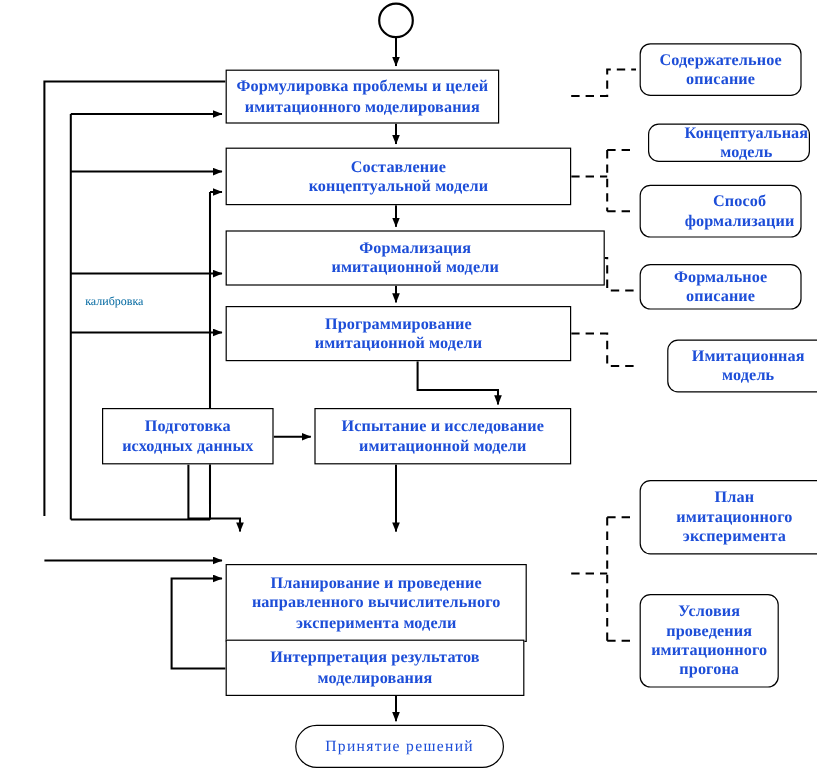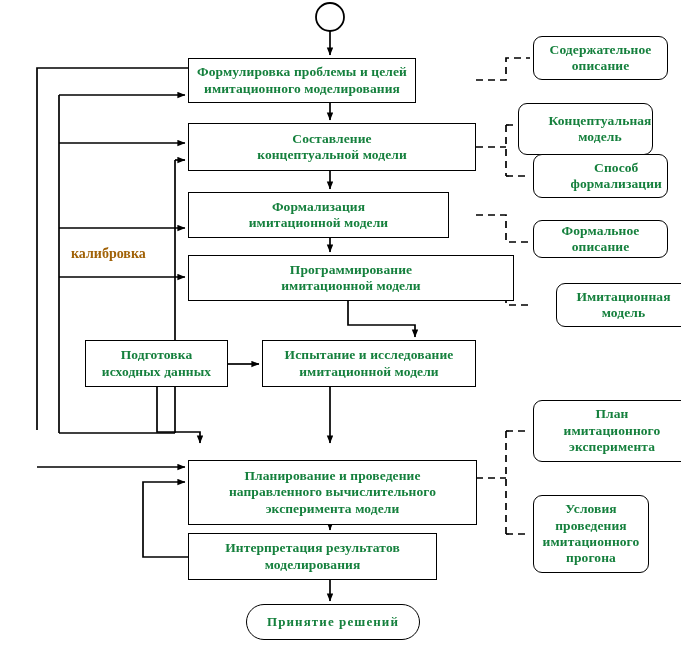--- a/index.html
+++ b/index.html
@@ -23,52 +23,52 @@
     height: 647px;
   }
   .node {
     position: absolute;
     box-sizing: border-box;
     display: flex;
     align-items: center;
     justify-content: center;
     text-align: center;
     background: #ffffff;
-    color: #15803d;
+    color: #1d4ed8;
     border: 1.6px solid #000000;
     font-family: "Liberation Serif", "DejaVu Serif", serif;
     font-weight: bold;
     line-height: 1.22;
     letter-spacing: 0.1px;
     z-index: 5;
   }
   .process {
     font-size: 13.5px;
     border-radius: 0;
   }
   .artifact {
     font-size: 13.5px;
     border-radius: 9px;
   }
   .terminal {
     font-size: 13px;
-    font-weight: bold;
+    font-weight: normal;
     border-radius: 999px;
     letter-spacing: 1.1px;
   }
   .node span {
     display: block;
     padding: 0 5px;
   }
   .edge-label {
     position: absolute;
     font-family: "Liberation Serif", "DejaVu Serif", serif;
-    font-size: 14px;
-    font-weight: bold;
-    color: #a16207;
+    font-size: 10px;
+    font-weight: normal;
+    color: #0369a1;
     background: #ffffff;
     padding: 0 3px;
     white-space: nowrap;
     z-index: 6;
   }
 </style>
 </head>
 <body>
 
 <div id="canvas">
@@ -153,49 +153,49 @@
   </svg>
 
   <div class="node process" style="left:188px; top:58px; width:228px; height:45px;">
     <span>Формулировка проблемы и целей<br>имитационного моделирования</span>
   </div>
 
   <div class="node process" style="left:188px; top:123px; width:288px; height:48px;">
     <span>Составление<br>концептуальной модели</span>
   </div>
 
-  <div class="node process" style="left:188px; top:192px; width:261px; height:46px;">
+  <div class="node process" style="left:188px; top:192px; width:316px; height:46px;">
     <span>Формализация<br>имитационной модели</span>
   </div>
 
-  <div class="node process" style="left:188px; top:255px; width:326px; height:46px;">
+  <div class="node process" style="left:188px; top:255px; width:288px; height:46px;">
     <span>Программирование<br>имитационной модели</span>
   </div>
 
   <div class="node process" style="left:85px; top:340px; width:143px; height:47px;">
     <span>Подготовка<br>исходных данных</span>
   </div>
 
   <div class="node process" style="left:262px; top:340px; width:214px; height:47px;">
     <span>Испытание и исследование<br>имитационной модели</span>
   </div>
 
-  <div class="node process" style="left:188px; top:460px; width:289px; height:65px;">
+  <div class="node process" style="left:188px; top:470px; width:251px; height:65px;">
     <span>Планирование и проведение<br>направленного вычислительного<br>эксперимента модели</span>
   </div>
 
   <div class="node process" style="left:188px; top:533px; width:249px; height:47px;">
     <span>Интерпретация результатов<br>моделирования</span>
   </div>
 
   <div class="node artifact" style="left:533px; top:36px; width:135px; height:44px;">
     <span>Содержательное<br>описание</span>
   </div>
 
-  <div class="node artifact" style="left:518px; top:103px; width:135px; height:52px;padding-left:29px;">
+  <div class="node artifact" style="left:540px; top:103px; width:135px; height:32px;padding-left:29px;">
     <span>Концептуальная<br>модель</span>
   </div>
 
   <div class="node artifact" style="left:533px; top:154px; width:135px; height:44px;justify-content:flex-end;">
     <span>Способ<br>формализации</span>
   </div>
 
   <div class="node artifact" style="left:533px; top:220px; width:135px; height:38px;">
     <span>Формальное<br>описание</span>
   </div>

